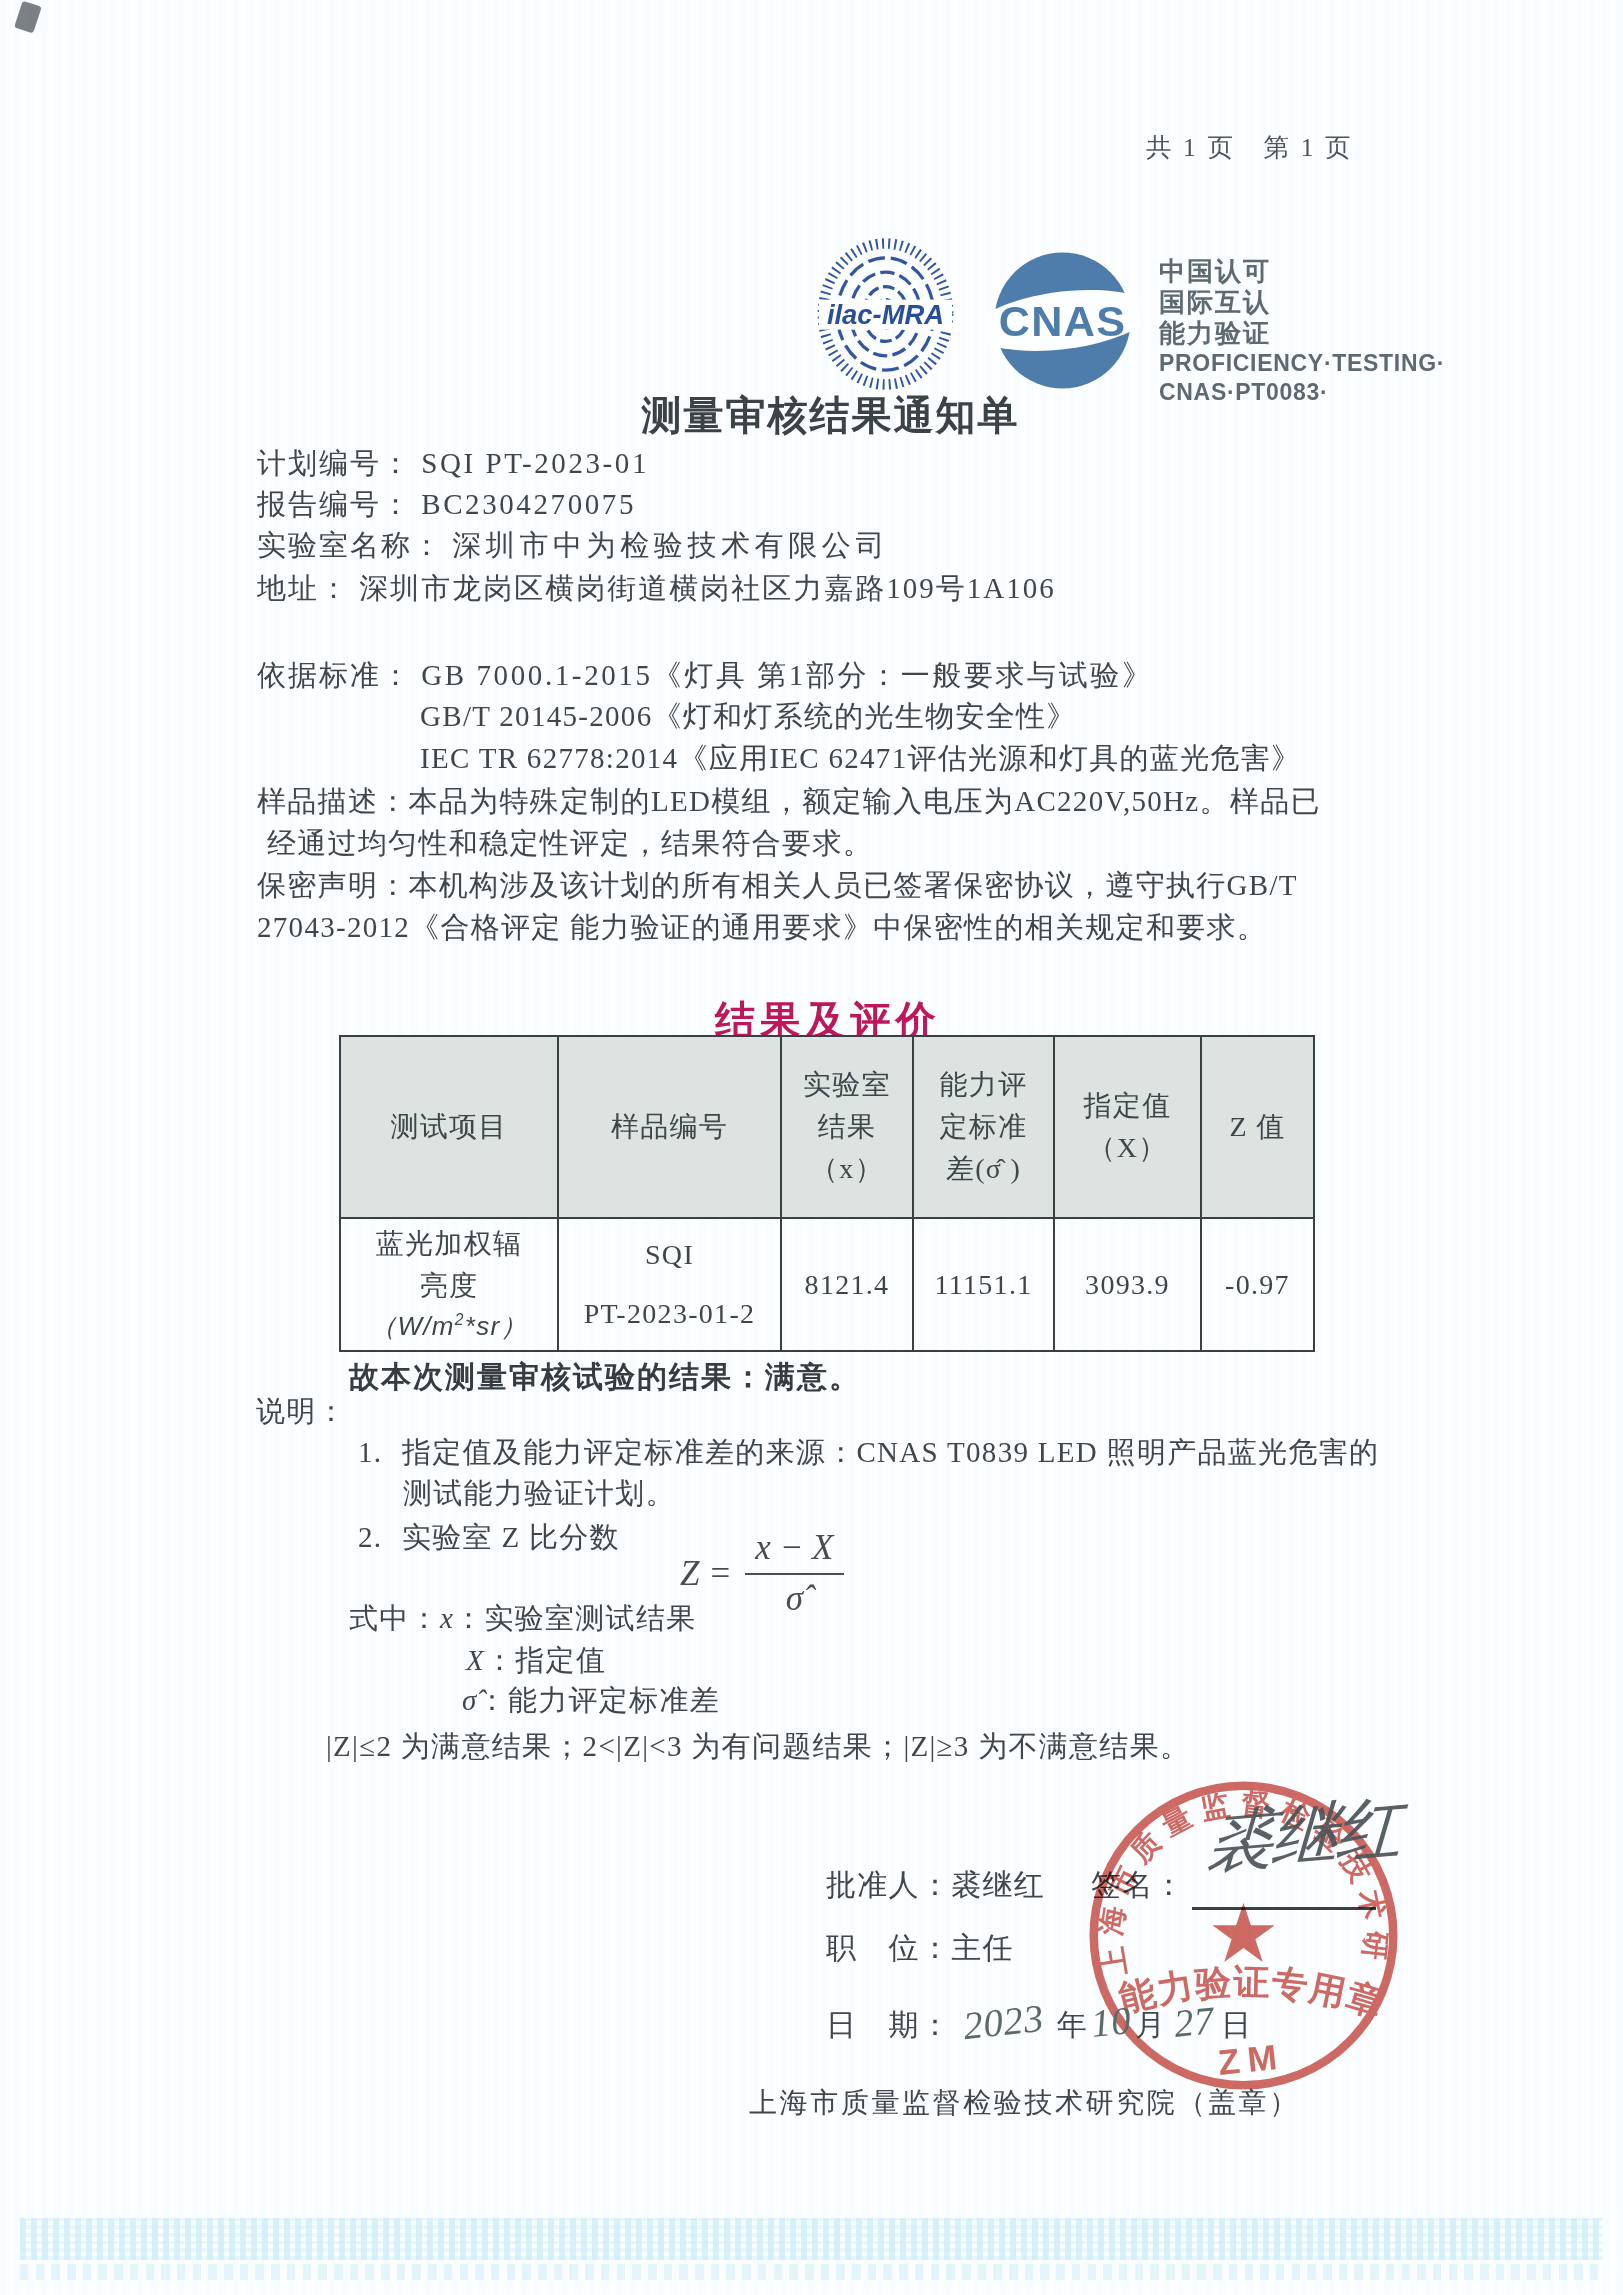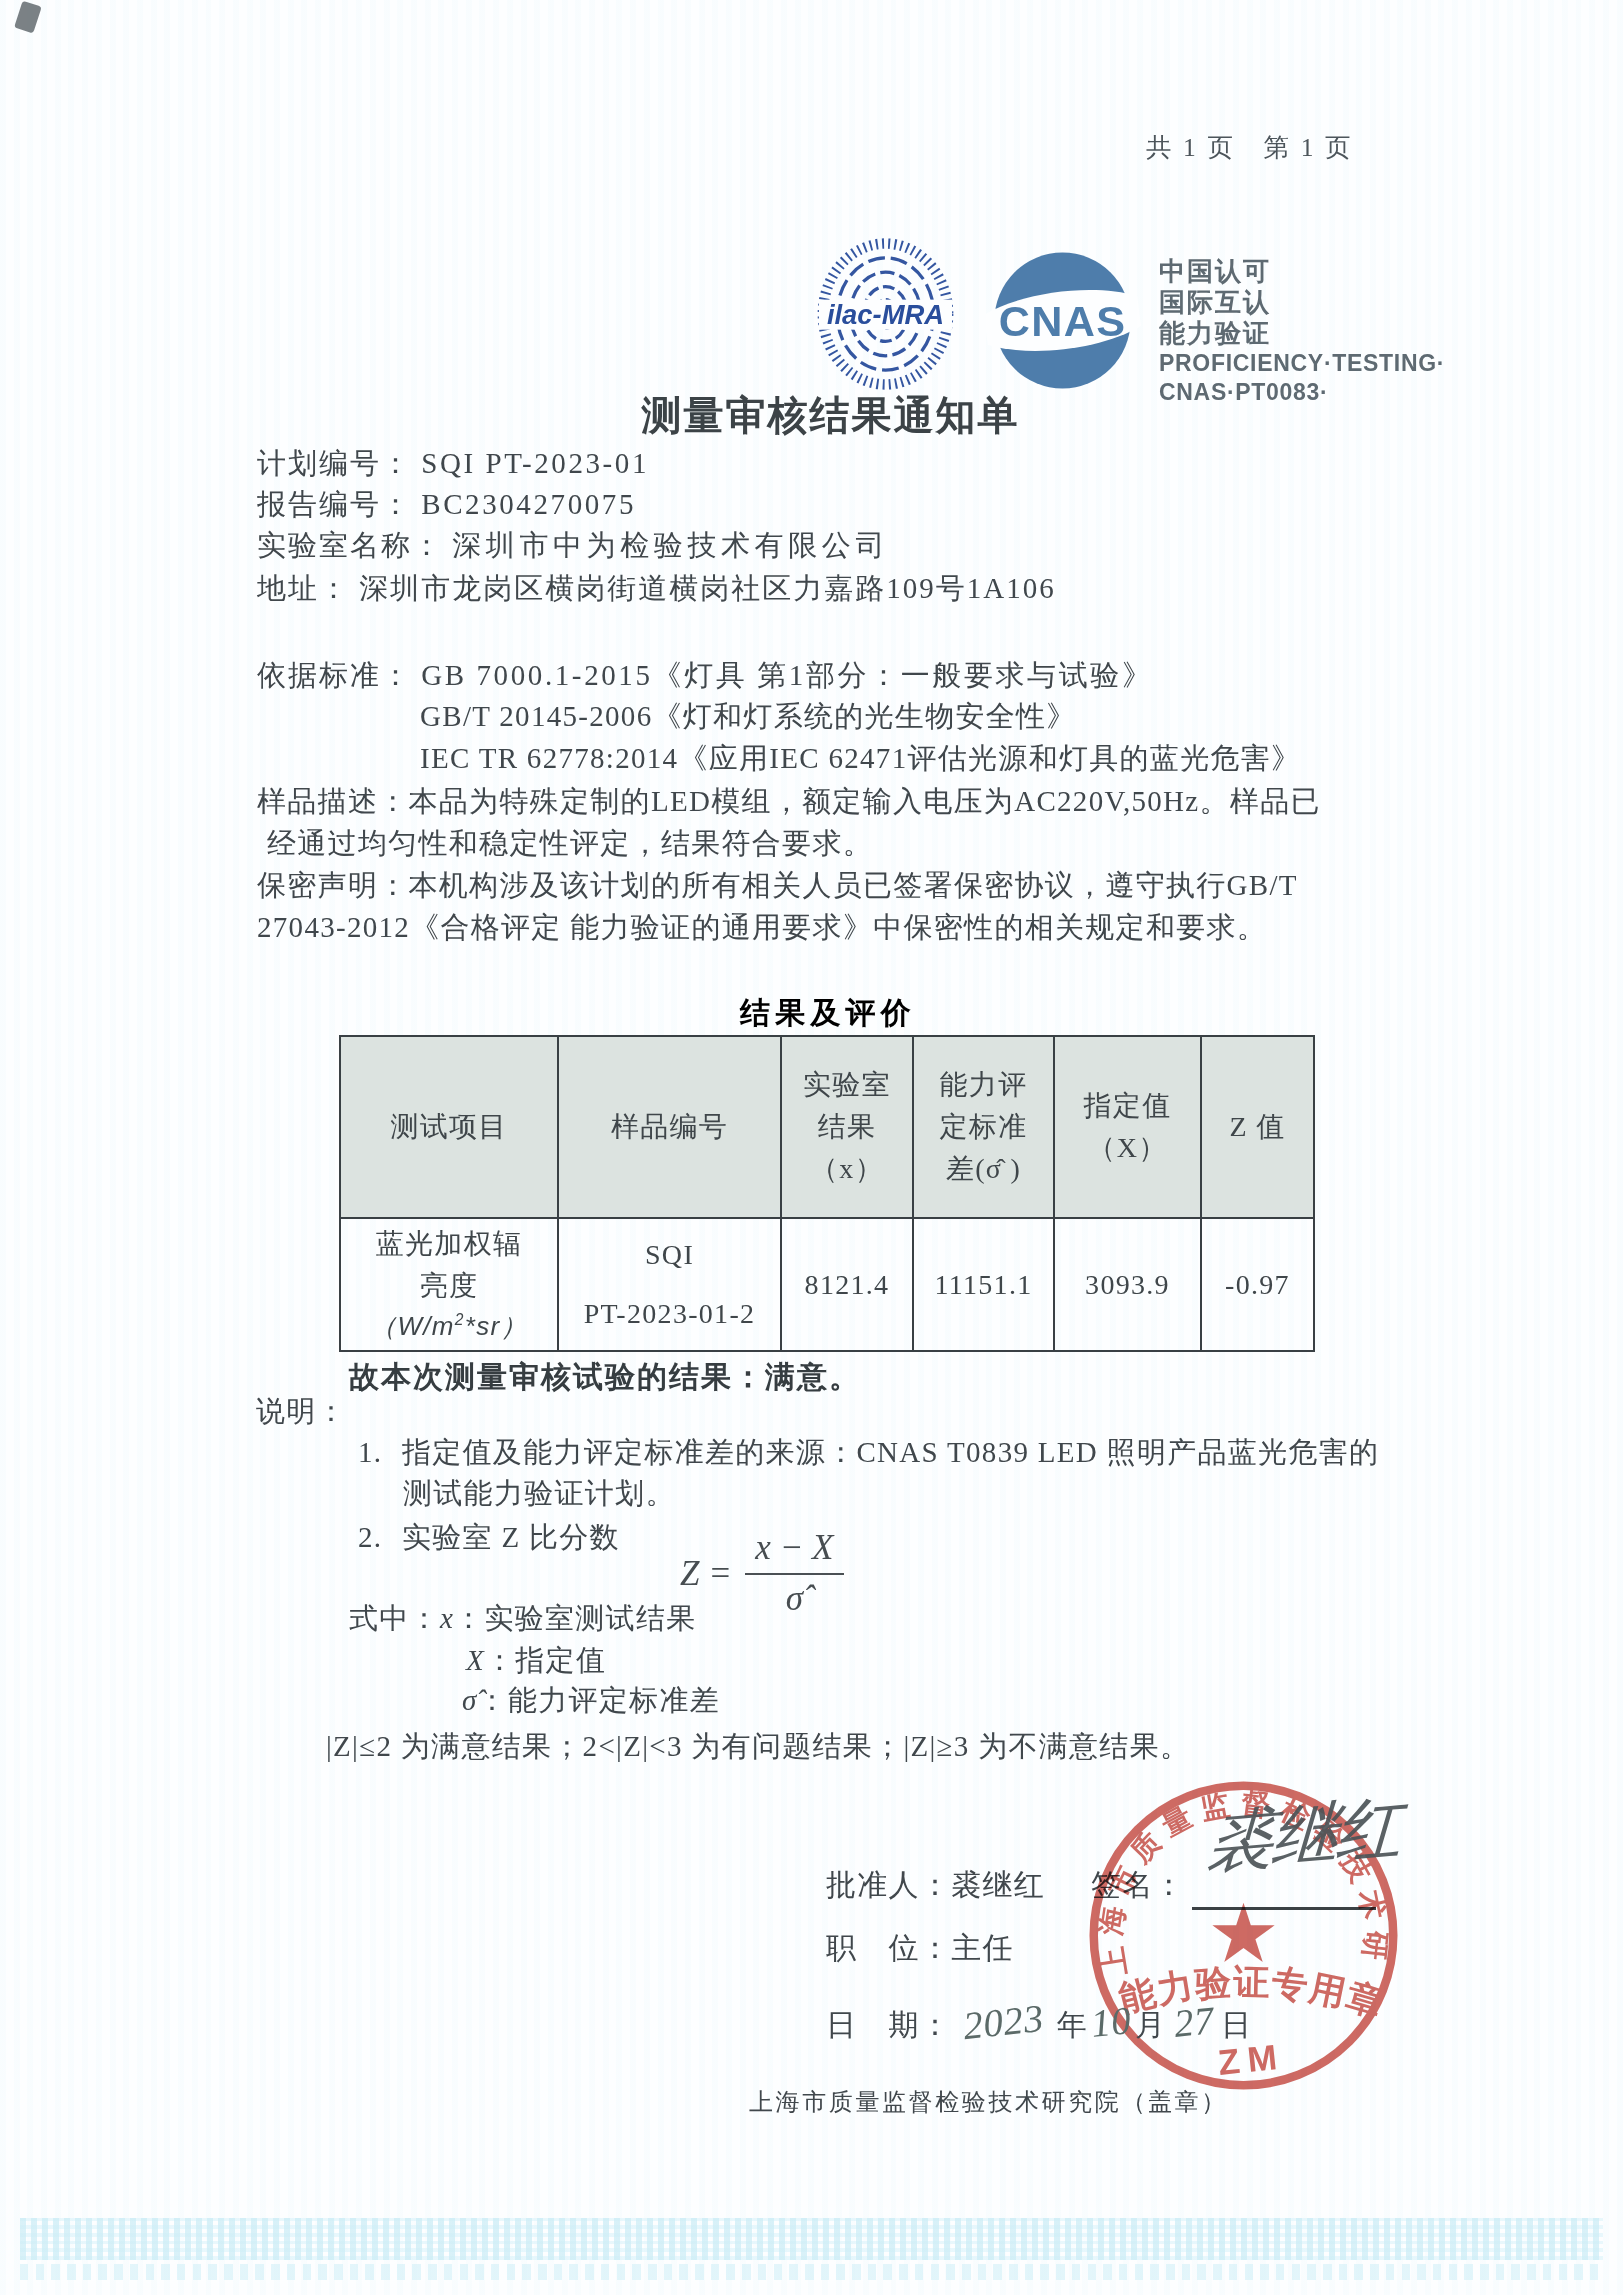--- a/index.html
+++ b/index.html
@@ -28,22 +28,22 @@
   .certblock .zh{font-size:26px;font-weight:600;letter-spacing:2px;line-height:31px;}
   .certblock .en{font-size:23px;font-weight:bold;letter-spacing:0.7px;line-height:29px;}
 
   .title{left:556px;top:388px;width:549px;text-align:center;font-size:40px;font-weight:bold;
          font-family:"Liberation Sans","DejaVu Sans",sans-serif;letter-spacing:2px;color:#3c4347;}
 
   .flabel{letter-spacing:2px;}
   .fvalue{margin-left:9.2px;letter-spacing:2.6px;}
 
   
-  .sectitle{left:339px;top:993px;width:978px;text-align:center;font-size:30px;font-weight:bold;
-            letter-spacing:5.2px;color:#000000;font-family:"Liberation Sans","DejaVu Sans",sans-serif;}
+  .sectitle{left:339px;top:993px;width:978px;text-align:center;font-size:40px;font-weight:bold;
+            letter-spacing:5.2px;color:#be185d;font-family:"Liberation Sans","DejaVu Sans",sans-serif;}
   .rtable{left:339px;top:1035px;width:972px;border:2.6px solid #394044;display:grid;
           grid-template-columns:218px 223px 132px 141px 147px 111px;grid-template-rows:182px 131px;background:transparent;}
   .rtable .c{border-right:2px solid #394044;display:flex;flex-direction:column;align-items:center;
              justify-content:center;font-size:28px;color:#3f464a;text-align:center;line-height:1.5;letter-spacing:1.3px;box-sizing:border-box;}
   .rtable .c:nth-child(6n){border-right:none;}
   .rtable .th{background:#dce3e0;border-bottom:2px solid #394044;}
   .rtable .samp{line-height:2.1;}
   sup{font-size:.6em;}
 
   .conclusion{left:349px;top:1358px;font-size:30px;font-weight:bold;letter-spacing:2px;color:#363d41;}
@@ -242,14 +242,14 @@
 <div class="line dateflex" style="left:826px;top:1991px;font-size:30px;z-index:6;margin-top:12px;">
   <span>日　期：</span>
   <span class="hw" style="margin-left:11.8px;">2023</span>
   <span style="margin-left:13px;">年</span>
   <span class="hw" style="margin-left:2.6px;">10</span>
   <span style="margin-left:3.9px;">月</span>
   <span class="hw" style="margin-left:7.8px;">27</span>
   <span style="margin-left:6.5px;">日</span>
 </div>
 
-<div class="line" style="left:749px;top:2084px;font-size:24px;letter-spacing:2.6px;">上海市质量监督检验技术研究院（盖章）</div>
+<div class="line" style="left:749px;top:2084px;font-size:28px;letter-spacing:2.6px;">上海市质量监督检验技术研究院（盖章）</div>
 
 
 </body></html>

